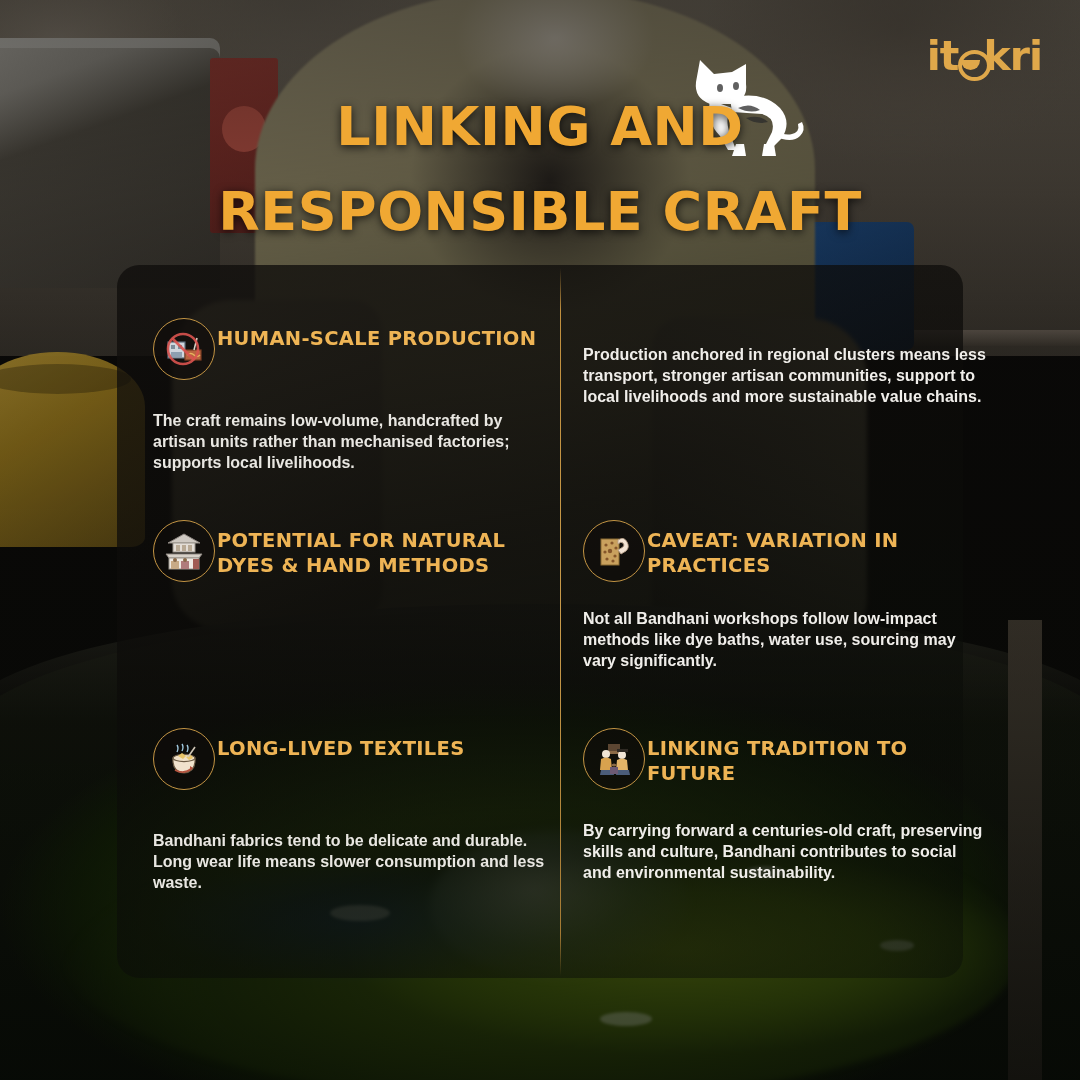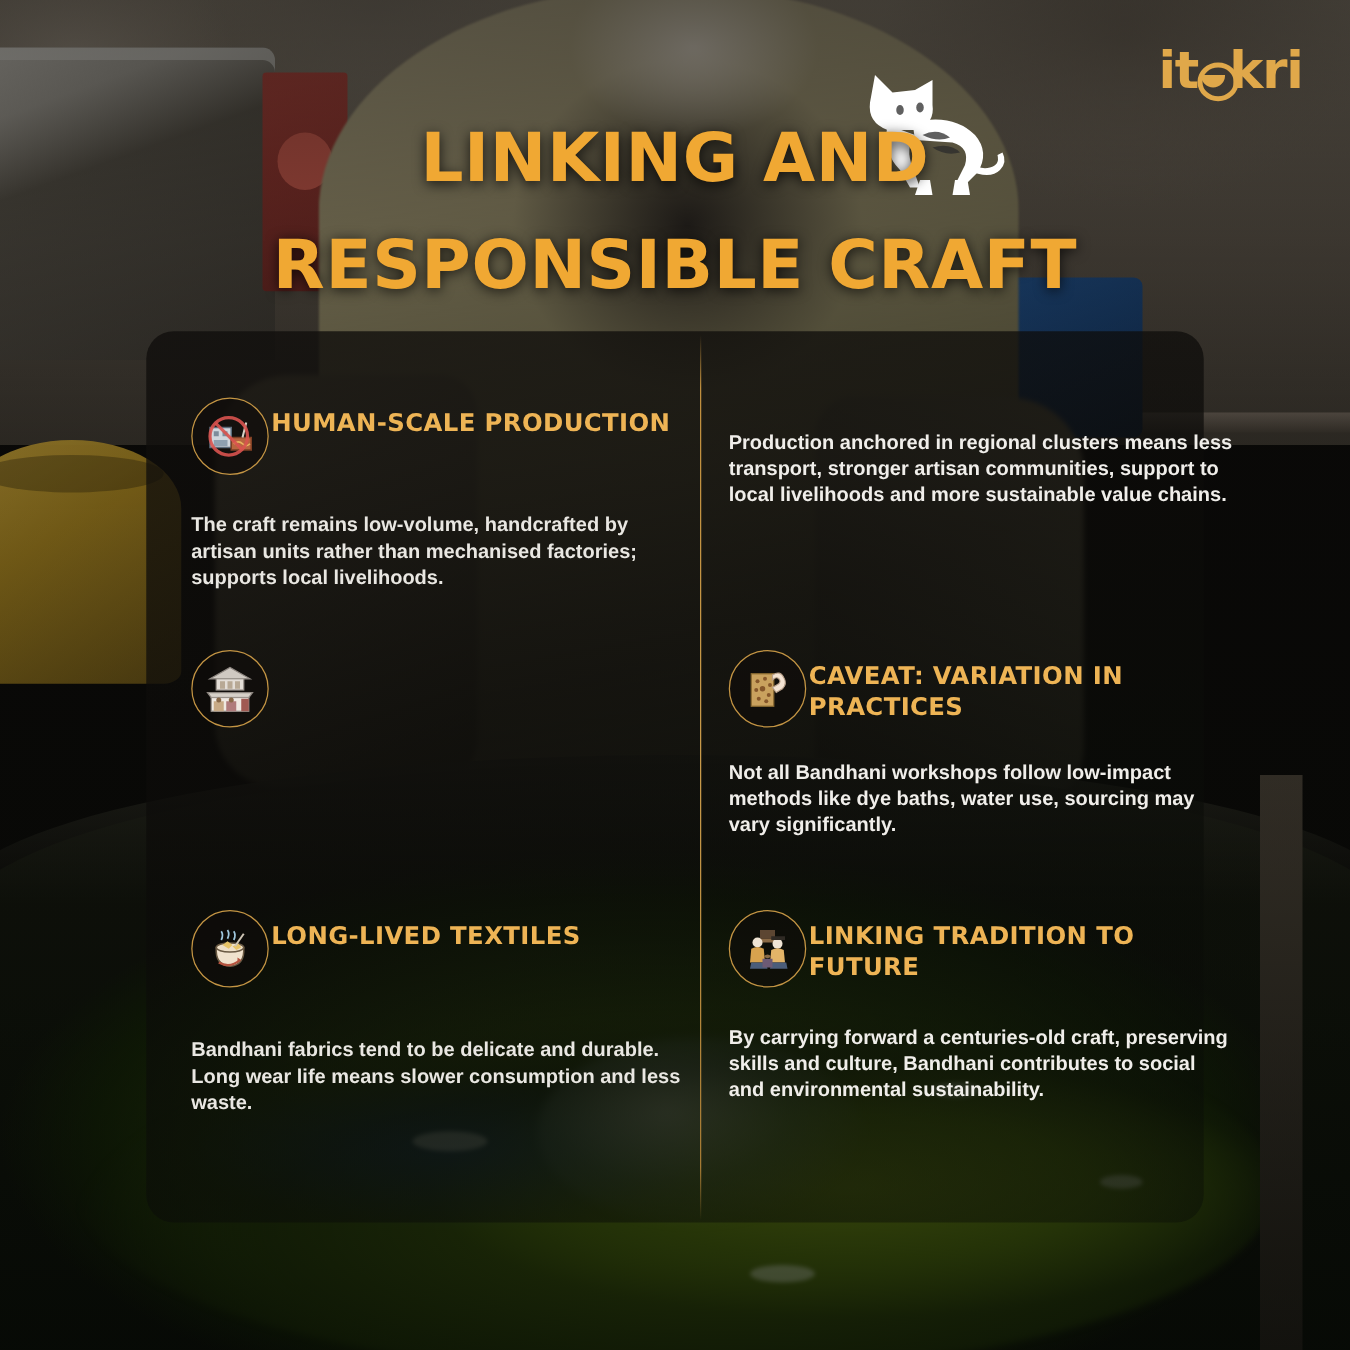--- a/index.html
+++ b/index.html
@@ -321,20 +321,21 @@
         <rect x="28" y="18" width="4" height="6" fill="#b8a995"></rect>
         <path d="M6 27 L42 27 L39 31 L9 31 Z" fill="#d6d0c8" stroke="#8d8680" stroke-width="1"></path>
         <rect x="9" y="31" width="30" height="11" fill="#efe9e2" stroke="#9a938c" stroke-width="1"></rect>
         <rect x="11" y="34" width="8" height="8" fill="#c8aa86"></rect>
         <rect x="21" y="34" width="8" height="8" fill="#b07c7c"></rect>
         <circle cx="15" cy="33" r="2" fill="#8a6a4a"></circle>
         <circle cx="25" cy="33" r="2" fill="#8a6a4a"></circle>
         <rect x="33" y="32" width="6" height="10" fill="#a05a52"></rect>
       </svg>
     </div>
+    <div class="item-title">POTENTIAL FOR NATURAL DYES &amp; HAND METHODS</div>
   </div>
 </div>
 
 <div class="item right" id="i3">
   <div class="item-head">
     <div class="badge">
       <svg width="46" height="46" viewBox="0 0 46 46">
         <rect x="10" y="11" width="18" height="26" fill="#c9a15e" stroke="#8a6a32" stroke-width="1"></rect>
         <g fill="#7a4a22" opacity=".85">
           <circle cx="15" cy="17" r="1.6"></circle>

